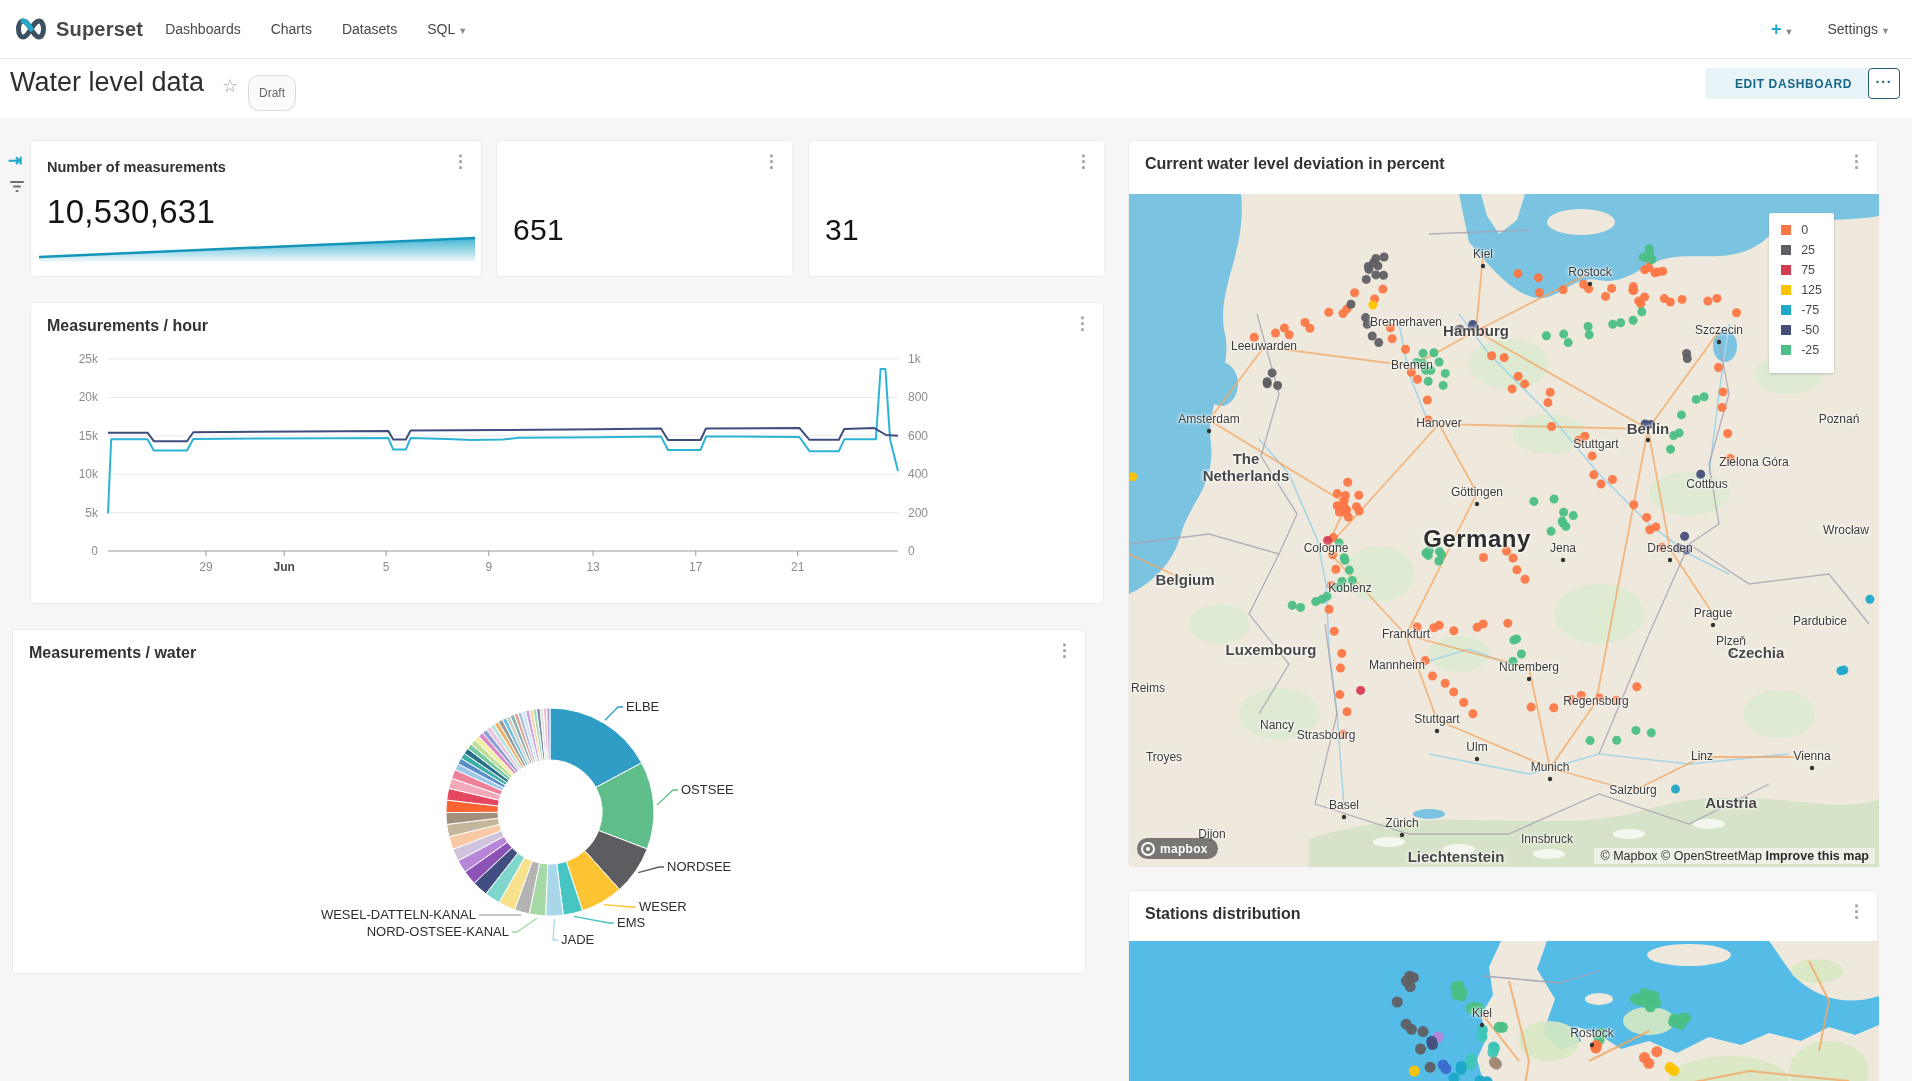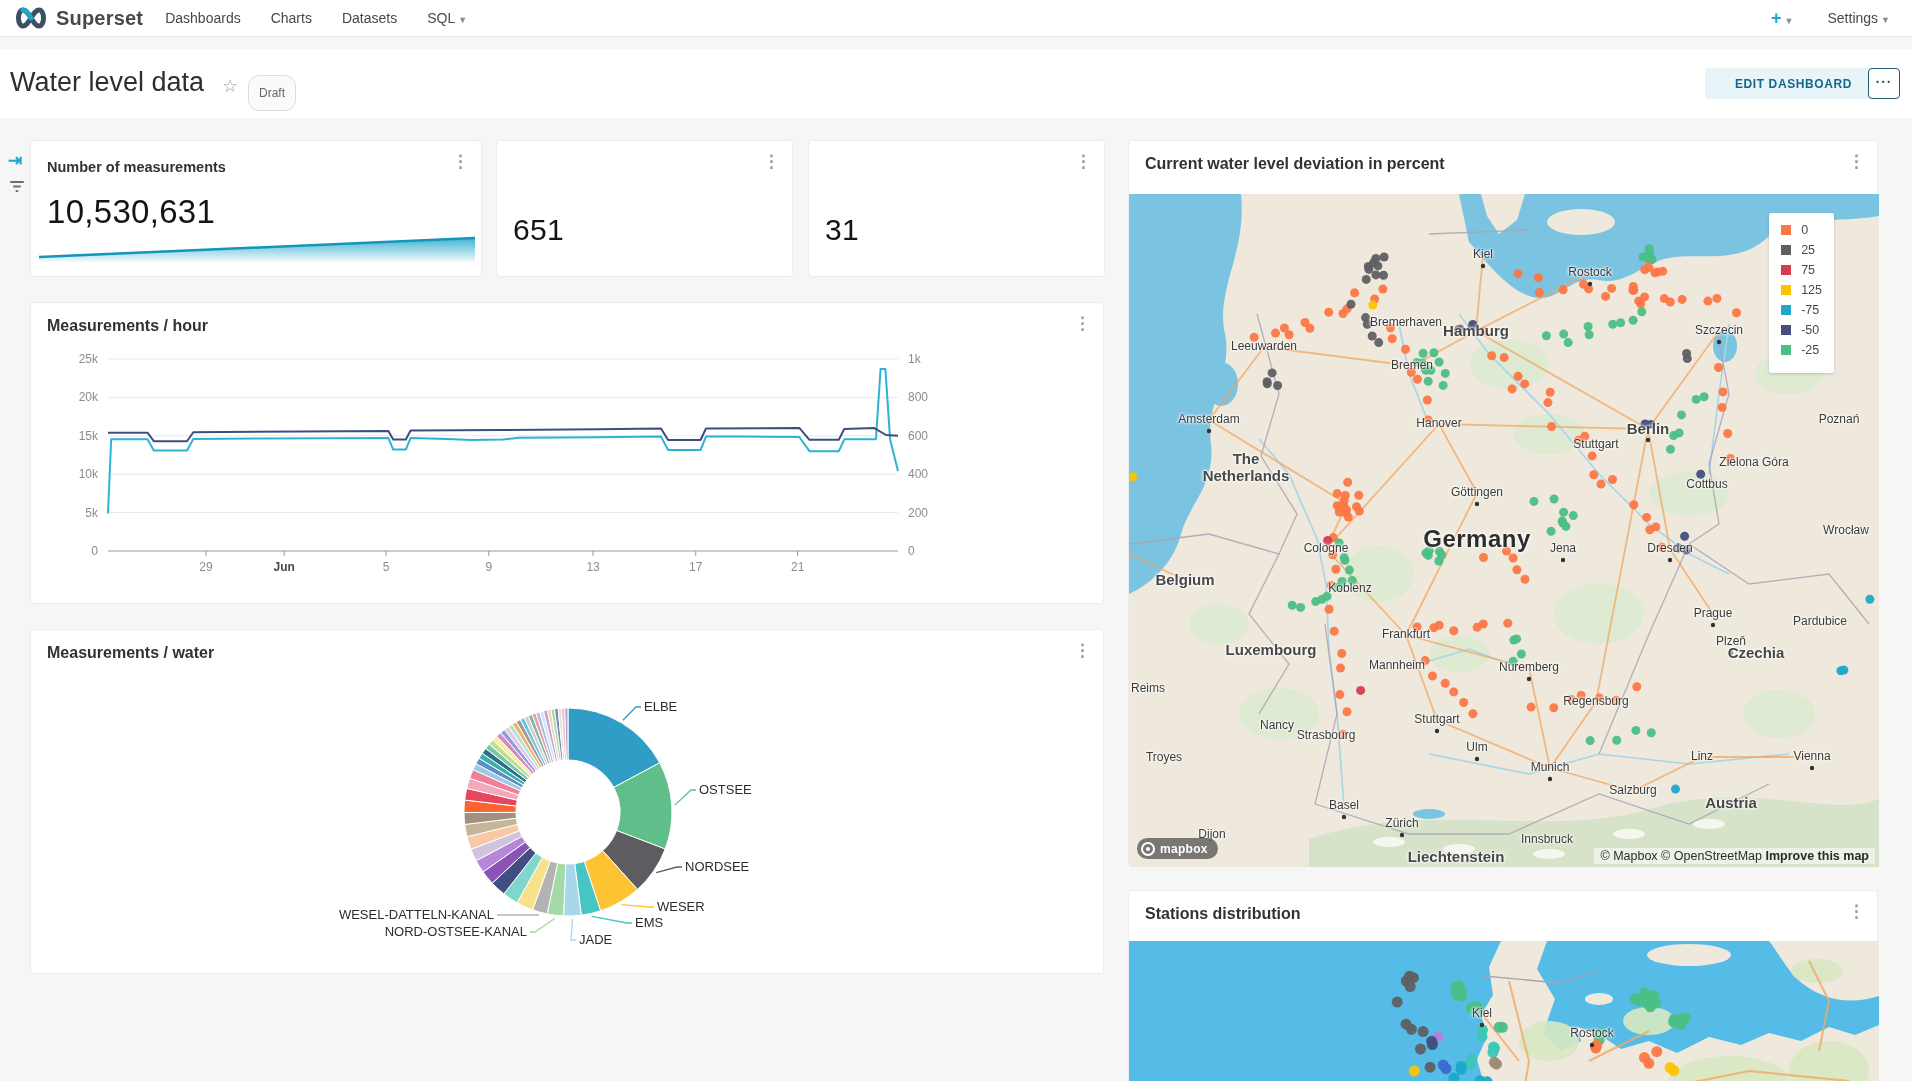--- a/index.html
+++ b/index.html
@@ -1,19 +1,19 @@
 <!DOCTYPE html>
 <html><head>
 <meta charset="utf-8">
 <style>
   * { margin:0; padding:0; box-sizing:border-box; }
   html,body { width:1912px; height:1081px; overflow:hidden; background:#f6f6f6;
     font-family:"Liberation Sans", sans-serif; color:#333; }
   
-  #navbar { position:absolute; left:0; top:0; width:1912px; height:37px; background:#fff;
+  #navbar { position:absolute; left:0; top:0; width:1912px; height:59px; background:#fff;
     border-bottom:1px solid #e8e8e8; display:flex; align-items:center; z-index:30; }
   .brand { display:flex; align-items:center; gap:8px; margin-left:14px; }
   .brand-name { font-size:20px; font-weight:700; color:#484848; letter-spacing:.2px; }
   .nav-items { display:flex; margin-left:22px; gap:30px; }
   .nav-item { font-size:14px; color:#484848; cursor:pointer; }
   .nav-right { margin-left:auto; display:flex; align-items:center; gap:34px; margin-right:22px; }
   .plus-btn { color:#20a7c9; font-size:18px; font-weight:700; cursor:pointer; }
   .caret { font-size:9px; color:#8a8a8a; margin-left:3px; }
   .settings { font-size:14px; color:#484848; cursor:pointer; }
   
@@ -171,21 +171,21 @@
       <text x="562.06" y="268" text-anchor="middle" font-size="12" fill="#8c8c8c" font-weight="400">13</text>
       <line x1="664.76" y1="248" x2="664.76" y2="253" stroke="#9a9a9a"></line>
       <text x="664.76" y="268" text-anchor="middle" font-size="12" fill="#8c8c8c" font-weight="400">17</text>
       <line x1="766.67" y1="248" x2="766.67" y2="253" stroke="#9a9a9a"></line>
       <text x="766.67" y="268" text-anchor="middle" font-size="12" fill="#8c8c8c" font-weight="400">21</text>
       <polyline points="77.0,210.4 80.2,136.3 116.5,136.3 122.8,147.4 156.0,147.4 162.3,135.9 235.0,135.5 357.4,135.1 362.2,146.6 374.8,146.6 379.6,135.1 416.7,135.9 440.4,137.0 472.0,136.6 487.8,134.7 566.8,134.3 630.0,133.6 637.1,147.0 669.5,147.0 675.0,133.6 709.0,133.6 768.3,134.0 778.5,148.2 807.8,148.2 813.3,136.3 844.9,136.3 849.6,66.0 854.4,66.0 859.1,136.6 867.0,168.1" fill="none" stroke="#2bb3d6" stroke-width="2" stroke-linejoin="round"></polyline>
       <polyline points="77.0,129.7 116.5,129.7 122.8,138.2 156.0,138.2 162.3,129.2 357.4,128.0 362.2,136.4 374.8,136.4 379.6,127.6 472.0,127.0 566.8,126.3 630.0,125.5 637.1,137.0 669.5,137.0 675.0,125.5 768.3,124.9 778.5,136.8 807.8,136.8 813.3,125.9 843.3,125.1 855.1,132.0 867.0,132.8" fill="none" stroke="#3f4d7d" stroke-width="2" stroke-linejoin="round"></polyline>
     </svg>
 </div>
 
-<div class="card" style="left:30px;top:629px;width:1074px;height:345px;text-align:right;">
+<div class="card" style="left:12px;top:629px;width:1074px;height:345px;text-align:right;">
   <div class="card-title">Measurements / water</div>
   <div class="kebab">⋮</div>
   <svg id="donut" width="1074" height="345" style="position:absolute;left:0;top:0">
       <path d="M537,78 A104,104 0 0 1 628.644385586406,132.83388778345247 L582.822192793203,157.41694389172625 A52,52 0 0 0 537,130 Z" fill="#2f9dc6" stroke="#fff" stroke-width="1"></path>
       <polyline points="591.9384787579194,90.18081054721928 605,77 610,77" fill="none" stroke="#2f9dc6" stroke-width="1.3"></polyline>
       <text x="613" y="81" text-anchor="start" font-size="13" fill="#2d2d2d">ELBE</text>
       <path d="M628.644385586406,132.83388778345247 A104,104 0 0 1 634.1875990434343,219.02121813464083 L585.5937995217171,200.51060906732042 A52,52 0 0 0 582.822192793203,157.41694389172625 Z" fill="#5fbe8a" stroke="#fff" stroke-width="1"></path>
       <polyline points="643.7793797750371,175.13239089213818 660,160 665,160" fill="none" stroke="#5fbe8a" stroke-width="1.3"></polyline>
       <text x="668" y="164" text-anchor="start" font-size="13" fill="#2d2d2d">OSTSEE</text>
       <path d="M634.1875990434343,219.02121813464083 A104,104 0 0 1 606.4382845564784,259.423023951881 L571.7191422782391,220.7115119759405 A52,52 0 0 0 585.5937995217171,200.51060906732042 Z" fill="#5d5d61" stroke="#fff" stroke-width="1"></path>

